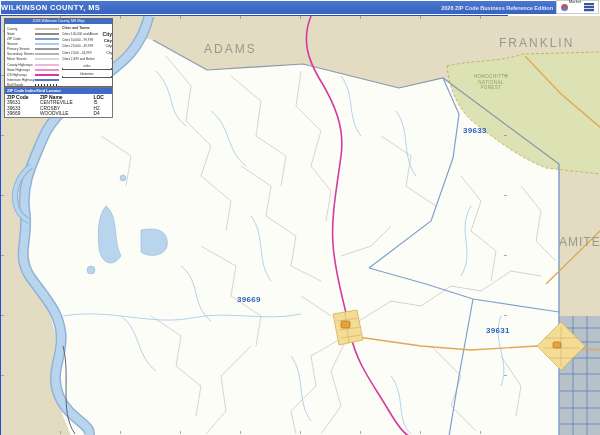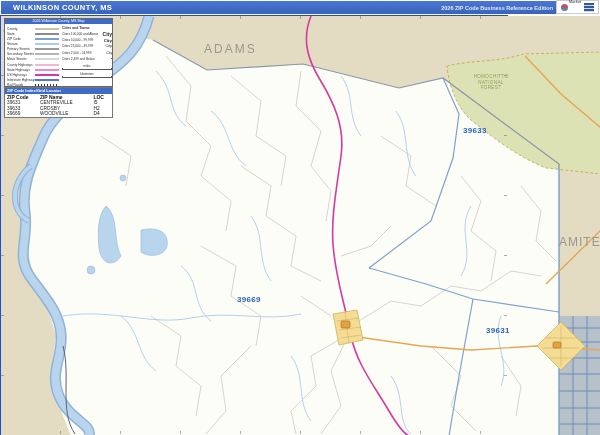--- a/index.html
+++ b/index.html
@@ -2,21 +2,21 @@
 <html><head>
 <meta charset="utf-8">
 <style>
   * { margin:0; padding:0; box-sizing:border-box; }
   html,body { width:600px; height:435px; background:#fff; overflow:hidden;
               font-family:"Liberation Sans", sans-serif; }
 
   
   .titlebar { position:absolute; left:1px; top:1px; width:598px; height:13px;
               background:linear-gradient(#4a77d4,#3a63b8); display:flex; align-items:center; }
-  .titlebar .t-left { color:#fff; font-size:7.5px; font-weight:bold; letter-spacing:.4px; padding-left:12px; }
+  .titlebar .t-left { color:#fff; font-size:7.5px; font-weight:bold; letter-spacing:.4px; padding-left:0; }
   .titlebar .t-right { position:absolute; right:46px; color:#dfe8fa; font-size:5.5px; font-weight:bold; }
   .logo { position:absolute; right:1px; top:0; width:43px; height:14px; background:#fff;
           border:1px solid #ccc; display:flex; align-items:center; justify-content:center; gap:1px; }
   .logo .swirl { width:7px; height:7px; border-radius:50%;
                  background:conic-gradient(#d22,#27c,#d22); opacity:.85; }
   .logo .lm { font-size:4px; font-style:italic; color:#234; line-height:1; }
   .logo .lM { font-size:5px; font-weight:bold; color:#c11; line-height:1; }
   .logo .panel { width:10px; height:9px; background:#35589c;
                  background-image:repeating-linear-gradient(#35589c 0 2px,#cfd9ee 2px 3px); }
 
@@ -219,20 +219,21 @@
   <div class="tick-left"></div>
   <div class="tick-right"></div>
 
   <svg class="compass" width="26" height="34" viewBox="-13 -15 26 34">
     <polygon points="0,-13 2.5,-2.5 11,0 2.5,2.5 0,13 -2.5,2.5 -11,0 -2.5,-2.5" fill="#111"></polygon>
     <polygon points="0,-7 1.3,-1.3 7,0 1.3,1.3 0,7 -1.3,1.3 -7,0 -1.3,-1.3" transform="rotate(45)" fill="#111"></polygon>
     <circle cx="0" cy="0" r="1.2" fill="#fff"></circle>
   </svg>
 
   <span class="maplabel lbl-adams">ADAMS</span>
+  <span class="maplabel lbl-franklin">FRANKLIN</span>
   <span class="maplabel lbl-amite">AMITE</span>
   <span class="ziplabel lbl-z39633">39633</span>
   <span class="ziplabel lbl-z39669">39669</span>
   <span class="ziplabel lbl-z39631">39631</span>
   <div class="forestlabel">
     <div>HOMOCHITTO</div>
     <div>NATIONAL</div>
     <div>FOREST</div>
   </div>
 

